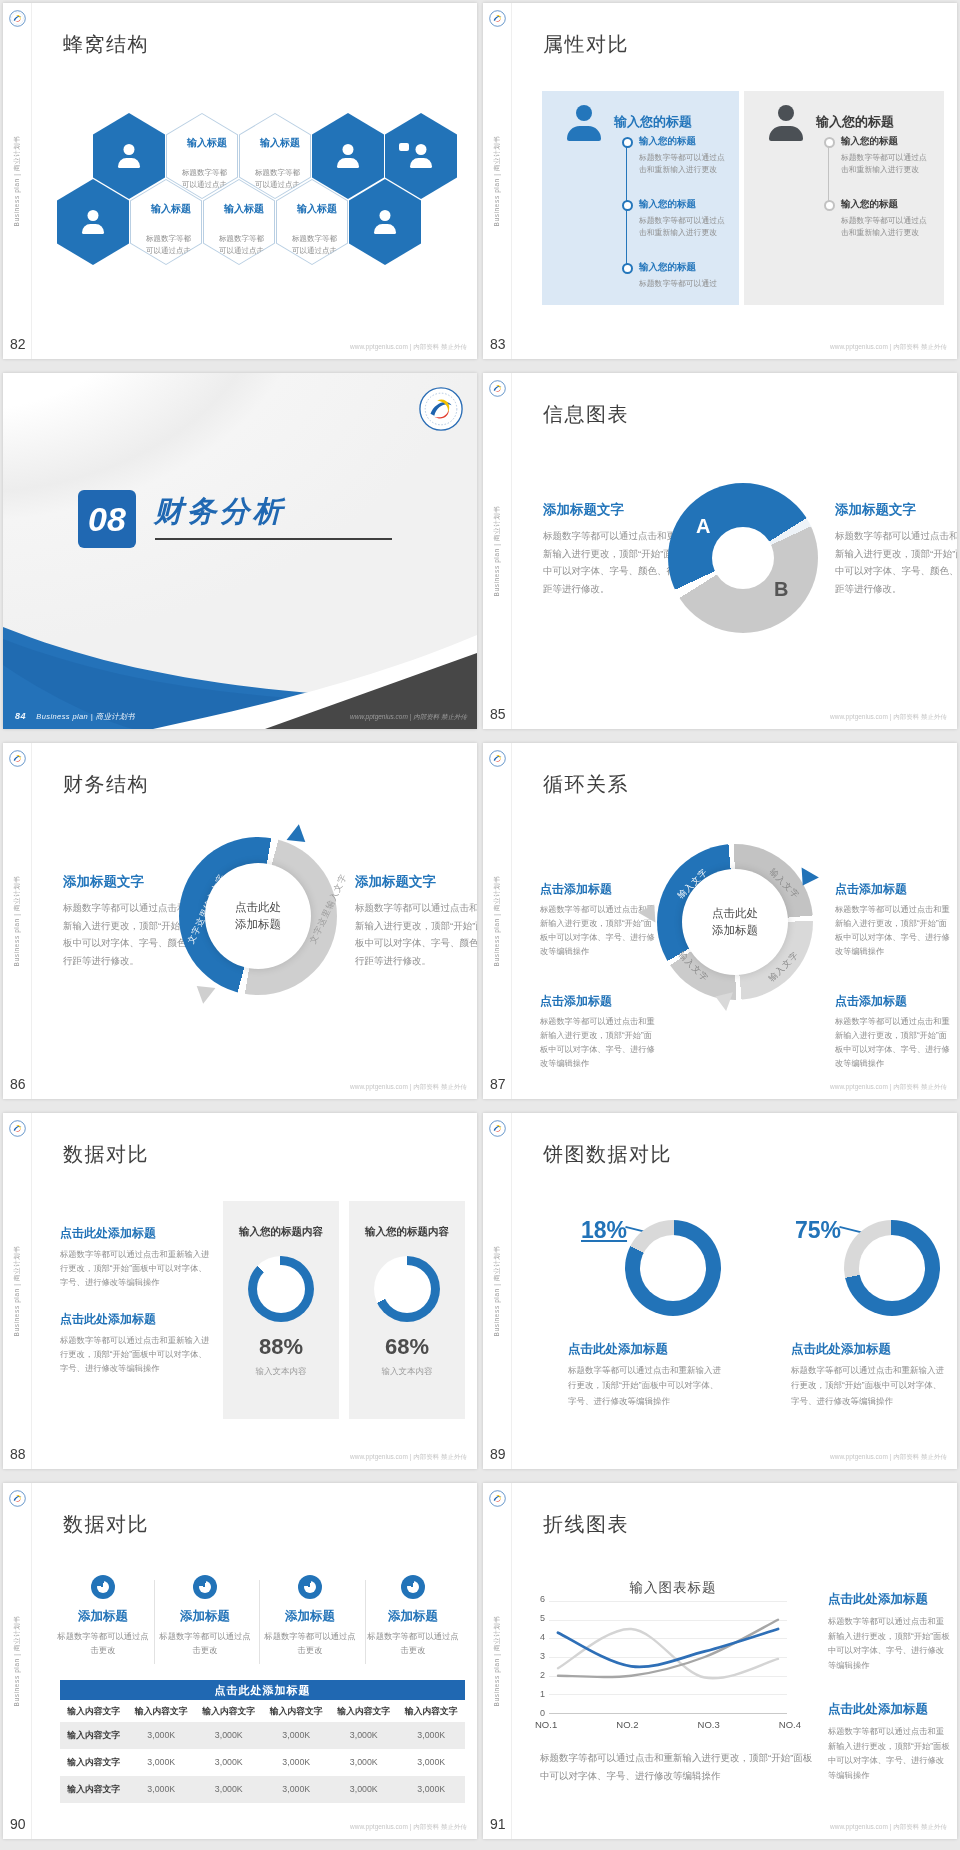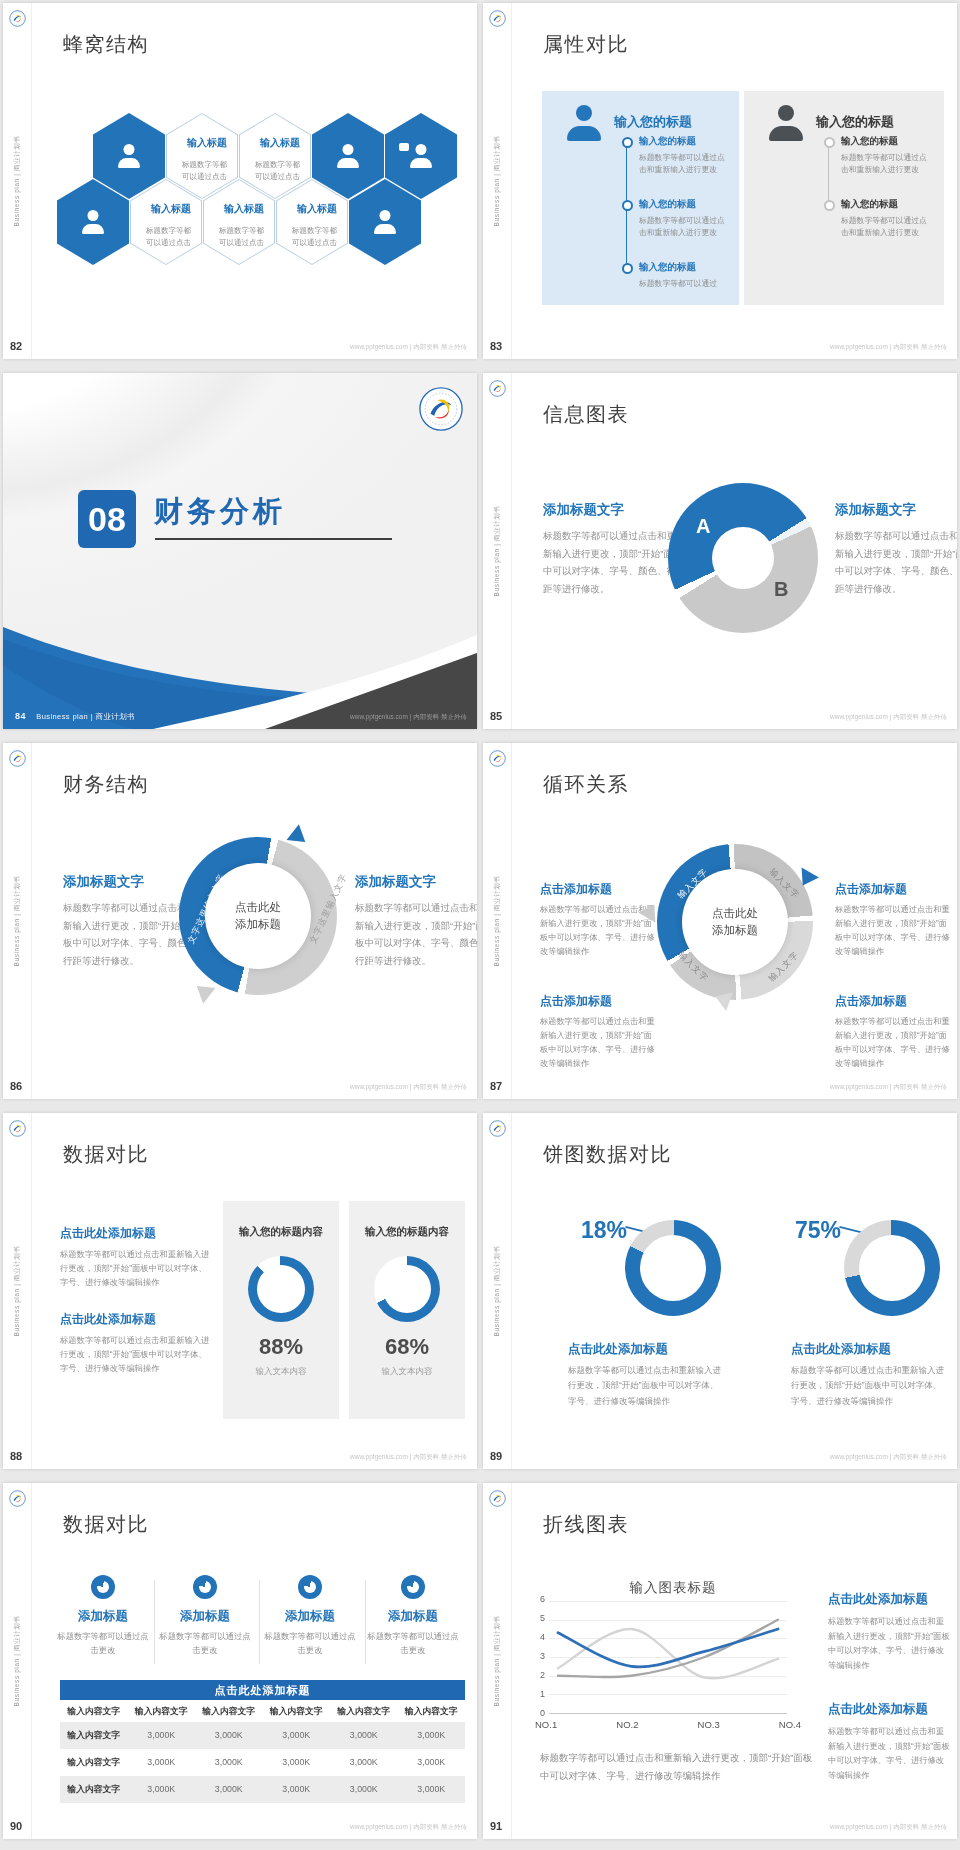--- a/index.html
+++ b/index.html
@@ -18,34 +18,34 @@
   #s84{left:3px;top:373px;}  #s85{left:483px;top:373px;}
   #s86{left:3px;top:743px;}  #s87{left:483px;top:743px;}
   #s88{left:3px;top:1113px;} #s89{left:483px;top:1113px;}
   #s90{left:3px;top:1483px;} #s91{left:483px;top:1483px;}
 
   
   .side{position:absolute;left:0;top:0;bottom:0;width:28px;background:#fff;border-right:1px solid #efefef;z-index:6;}
   .mini-logo{position:absolute;top:7px;left:6px;width:17px;height:17px;}
   .vert{position:absolute;top:50%;left:50%;transform:translate(-50%,-50%) rotate(-90deg);
         white-space:nowrap;font-size:6.5px;letter-spacing:.6px;color:#9b9b9b;}
-  .pageno{position:absolute;bottom:7px;left:7px;font-size:11px;font-weight:bold;color:#3c3c3c;z-index:7;}
+  .pageno{position:absolute;bottom:7px;left:7px;font-size:14px;font-weight:normal;color:#3c3c3c;z-index:7;}
   .stitle{position:absolute;left:60px;top:28px;font-size:20px;color:#3f3f3f;letter-spacing:1.5px;z-index:5;}
   .sfoot{position:absolute;right:10px;bottom:7px;font-size:6.5px;color:#c6c6c6;z-index:7;}
 
   
   .hex{position:absolute;width:72px;height:86px;
        clip-path:polygon(50% 0,100% 25%,100% 75%,50% 100%,0 75%,0 25%);}
   .hex.blue{background:#2273b8;display:flex;align-items:center;justify-content:center;}
   .hex.white{background:#b9cfe3;}
   .hex.white .inner{position:absolute;left:1px;top:1px;right:1px;bottom:1px;background:#fff;
        clip-path:polygon(50% 0,100% 25%,100% 75%,50% 100%,0 75%,0 25%);}
   .hex .htxt{position:absolute;left:13px;top:23px;width:48px;z-index:2;text-align:right;}
   .hex .hh{font-size:10px;font-weight:bold;color:#2273b8;}
-  .hex .hb{margin-top:9px;font-size:7.5px;line-height:1.6;color:#8f8f8f;}
+  .hex .hb{margin-top:17px;font-size:7.5px;line-height:1.6;color:#8f8f8f;}
   .pers{position:relative;width:26px;height:24px;}
   .pers::before{content:"";position:absolute;left:50%;top:0;transform:translateX(-50%);
        width:11px;height:11px;background:#fff;border-radius:50%;}
   .pers::after{content:"";position:absolute;left:50%;bottom:0;transform:translateX(-50%);
        width:22px;height:10px;background:#fff;border-radius:11px 11px 2px 2px;}
   .pers .bub{position:absolute;left:-9px;top:-1px;width:10px;height:8px;background:#fff;border-radius:2px;}
 
   
   .panel{position:absolute;top:88px;height:214px;}
   .panel.blue{left:59px;width:197px;background:#dbe8f5;}
@@ -67,21 +67,21 @@
   .panel.blue .tdot{border:2px solid #2476bb;}
   .panel.gray .tdot{border:2px solid #c2c2c2;}
   .titem{position:absolute;left:97px;width:92px;}
   .tih{font-size:9.5px;font-weight:bold;}
   .panel.blue .tih{color:#2476bb;}
   .panel.gray .tih{color:#3b3b3b;}
   .tib{margin-top:4px;font-size:7.8px;line-height:1.6;color:#8f8f8f;}
 
   
   #s84{background:
-      radial-gradient(ellipse 520px 360px at -8% -25%, #ffffff 35%, #ededed 58%, #f5f5f5 66%, #f1f1f1 100%);}
+      radial-gradient(ellipse 520px 360px at -8% -25%, #ffffff 35%, #ededed 58%, #f5f5f5 66%, #f1f1f1 100%); font-style: italic;}
   .logo84{position:absolute;right:13px;top:13px;width:46px;height:46px;z-index:8;}
   .num84{position:absolute;left:75px;top:117px;width:58px;height:58px;background:#2068b2;border-radius:6px;
        color:#fff;font-size:34px;font-weight:bold;display:flex;align-items:center;justify-content:center;z-index:5;}
   .title84{position:absolute;left:151px;top:119px;font-size:29px;font-weight:bold;color:#2068b2;letter-spacing:4px;z-index:5;}
   .rule84{position:absolute;left:152px;top:165px;width:237px;height:2px;background:#3f3f3f;z-index:5;}
   .body84{position:absolute;left:152px;top:177px;width:247px;font-size:11.5px;line-height:1.78;color:#4e4e4e;
        text-align:justify;z-index:5;}
   .deco84{position:absolute;left:0;bottom:0;width:474px;height:124px;z-index:4;}
   .foot84L{position:absolute;left:12px;bottom:7px;z-index:7;color:#eef5fc;font-size:7.5px;letter-spacing:.4px;}
   .foot84L b{font-size:9px;margin-right:8px;}
@@ -470,21 +470,21 @@
       <circle cx="24" cy="24" r="22" fill="#fff" stroke="#2a6db5" stroke-width="2"></circle>
       <path d="M13,29 C17,18 30,13 35,20 C28,17 19,22 17,31 Z" fill="#1e63ae"></path>
       <path d="M20,15 C29,11 36,20 31,28 C33,20 26,16 20,15 Z" fill="#f3c000"></path>
       <path d="M17,32 C25,37 33,31 32,25 C30,32 23,34 17,32 Z" fill="#e23d2e"></path>
     </svg>
     <div class="vert">Business plan | 商业计划书</div>
   </div>
   <div class="pageno">89</div>
   <div class="stitle">饼图数据对比</div>
 
-  <div class="pct89" style="left:98px;top:104px;">18%</div>
+  <div class="pct89" style="left:98px;top:104px;text-decoration:underline;">18%</div>
   <div class="cl89" style="left:142px;top:117px;"></div>
   <div class="d89" style="left: 142px; background: conic-gradient(from 297deg, rgb(217, 217, 217) 0deg, rgb(217, 217, 217) 18%, rgb(34, 115, 184) 18%, rgb(34, 115, 184) 100%);"></div>
   <div class="h89" style="left:85px;">点击此处添加标题</div>
   <div class="b89" style="left:85px;">标题数字等都可以通过点击和重新输入进行更改，顶部“开始”面板中可以对字体、字号、进行修改等编辑操作</div>
 
   <div class="pct89" style="left:312px;top:104px;">75%</div>
   <div class="cl89" style="left:356px;top:117px;"></div>
   <div class="d89" style="left: 361px; background: conic-gradient(from 258deg, rgb(217, 217, 217) 0deg, rgb(217, 217, 217) 28%, rgb(34, 115, 184) 28%, rgb(34, 115, 184) 100%);"></div>
   <div class="h89" style="left:308px;">点击此处添加标题</div>
   <div class="b89" style="left:308px;">标题数字等都可以通过点击和重新输入进行更改，顶部“开始”面板中可以对字体、字号、进行修改等编辑操作</div>

